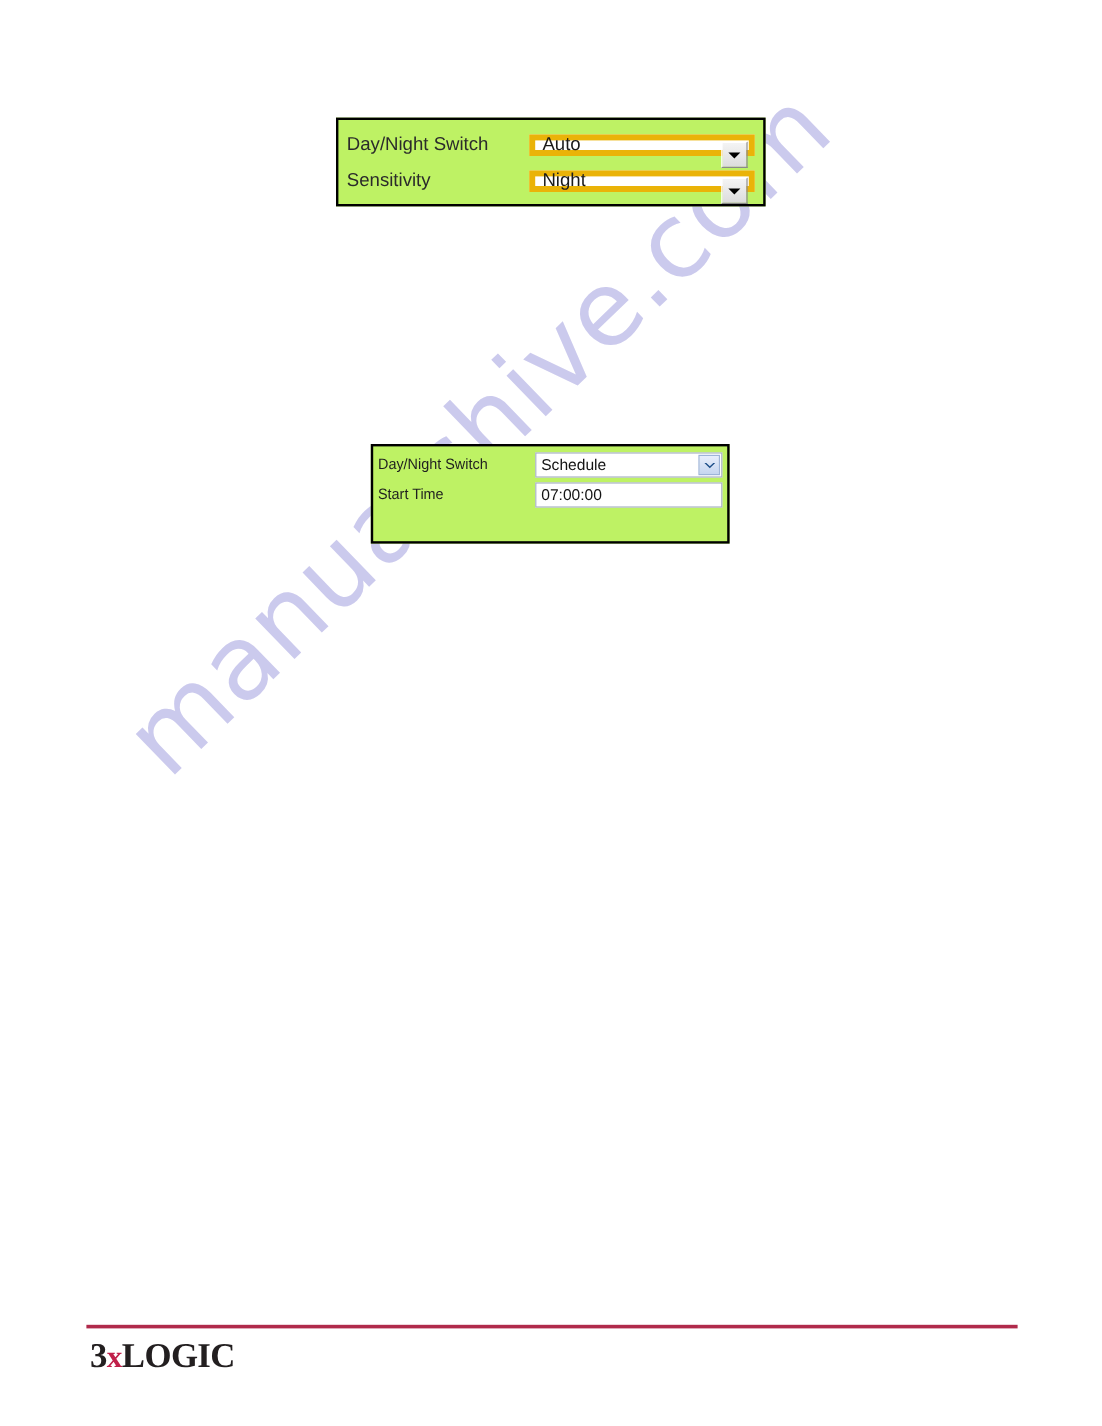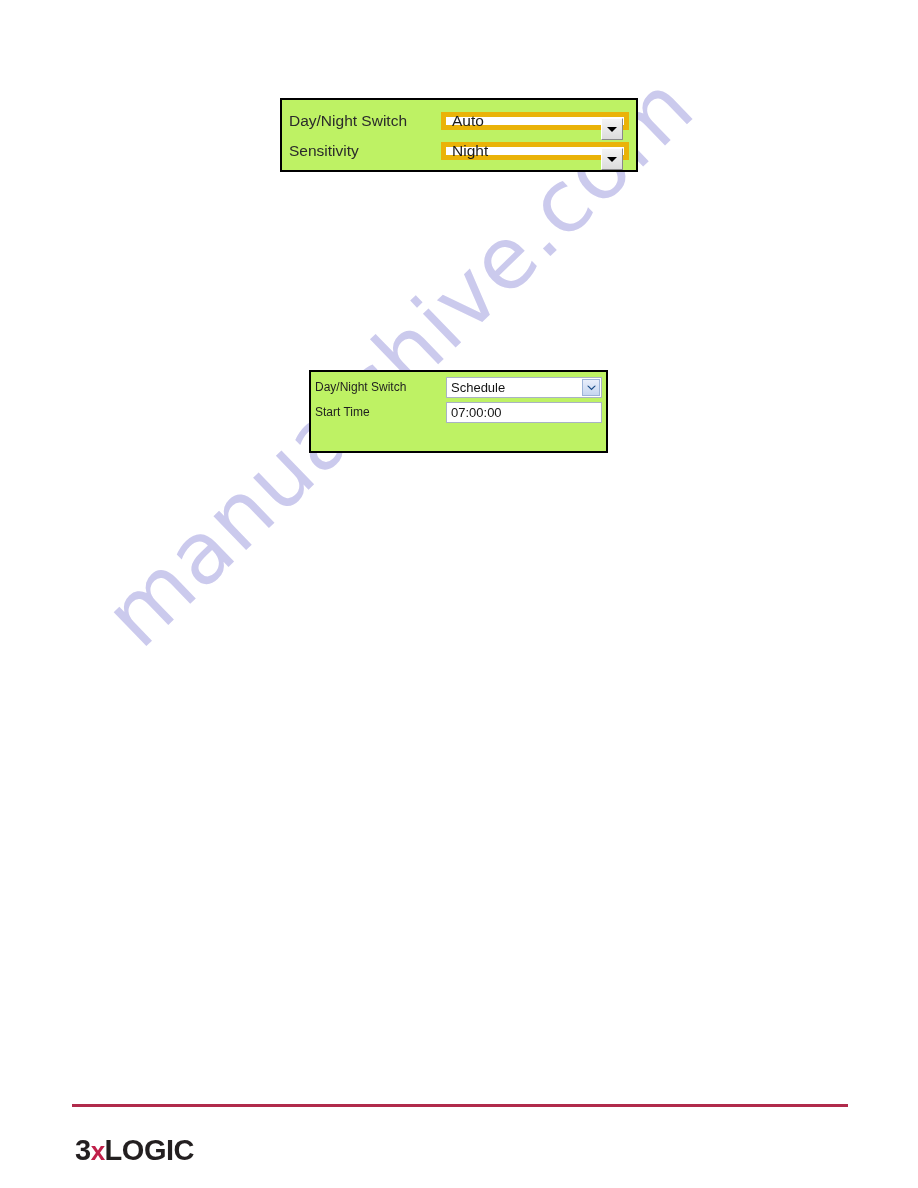--- a/index.html
+++ b/index.html
@@ -192,22 +192,22 @@
     position: absolute;
     left: 72px;
     top: 16px;
     width: 776px;
     height: 3px;
     background: #b02a4b;
   }
   .brand {
     position: absolute;
     left: 75px;
-    top: 48px;
-    font-family: Liberation Sans, sans-serif;
+    top: 28px;
+    font-family: Liberation Serif, serif;
     font-size: 29px;
     font-weight: 700;
     letter-spacing: -0.5px;
     line-height: 1;
     white-space: nowrap;
   }
   .brand .b-dark { color: #231f20; }
   .brand .b-x {
     color: #c0204a;
     font-size: 26px;

